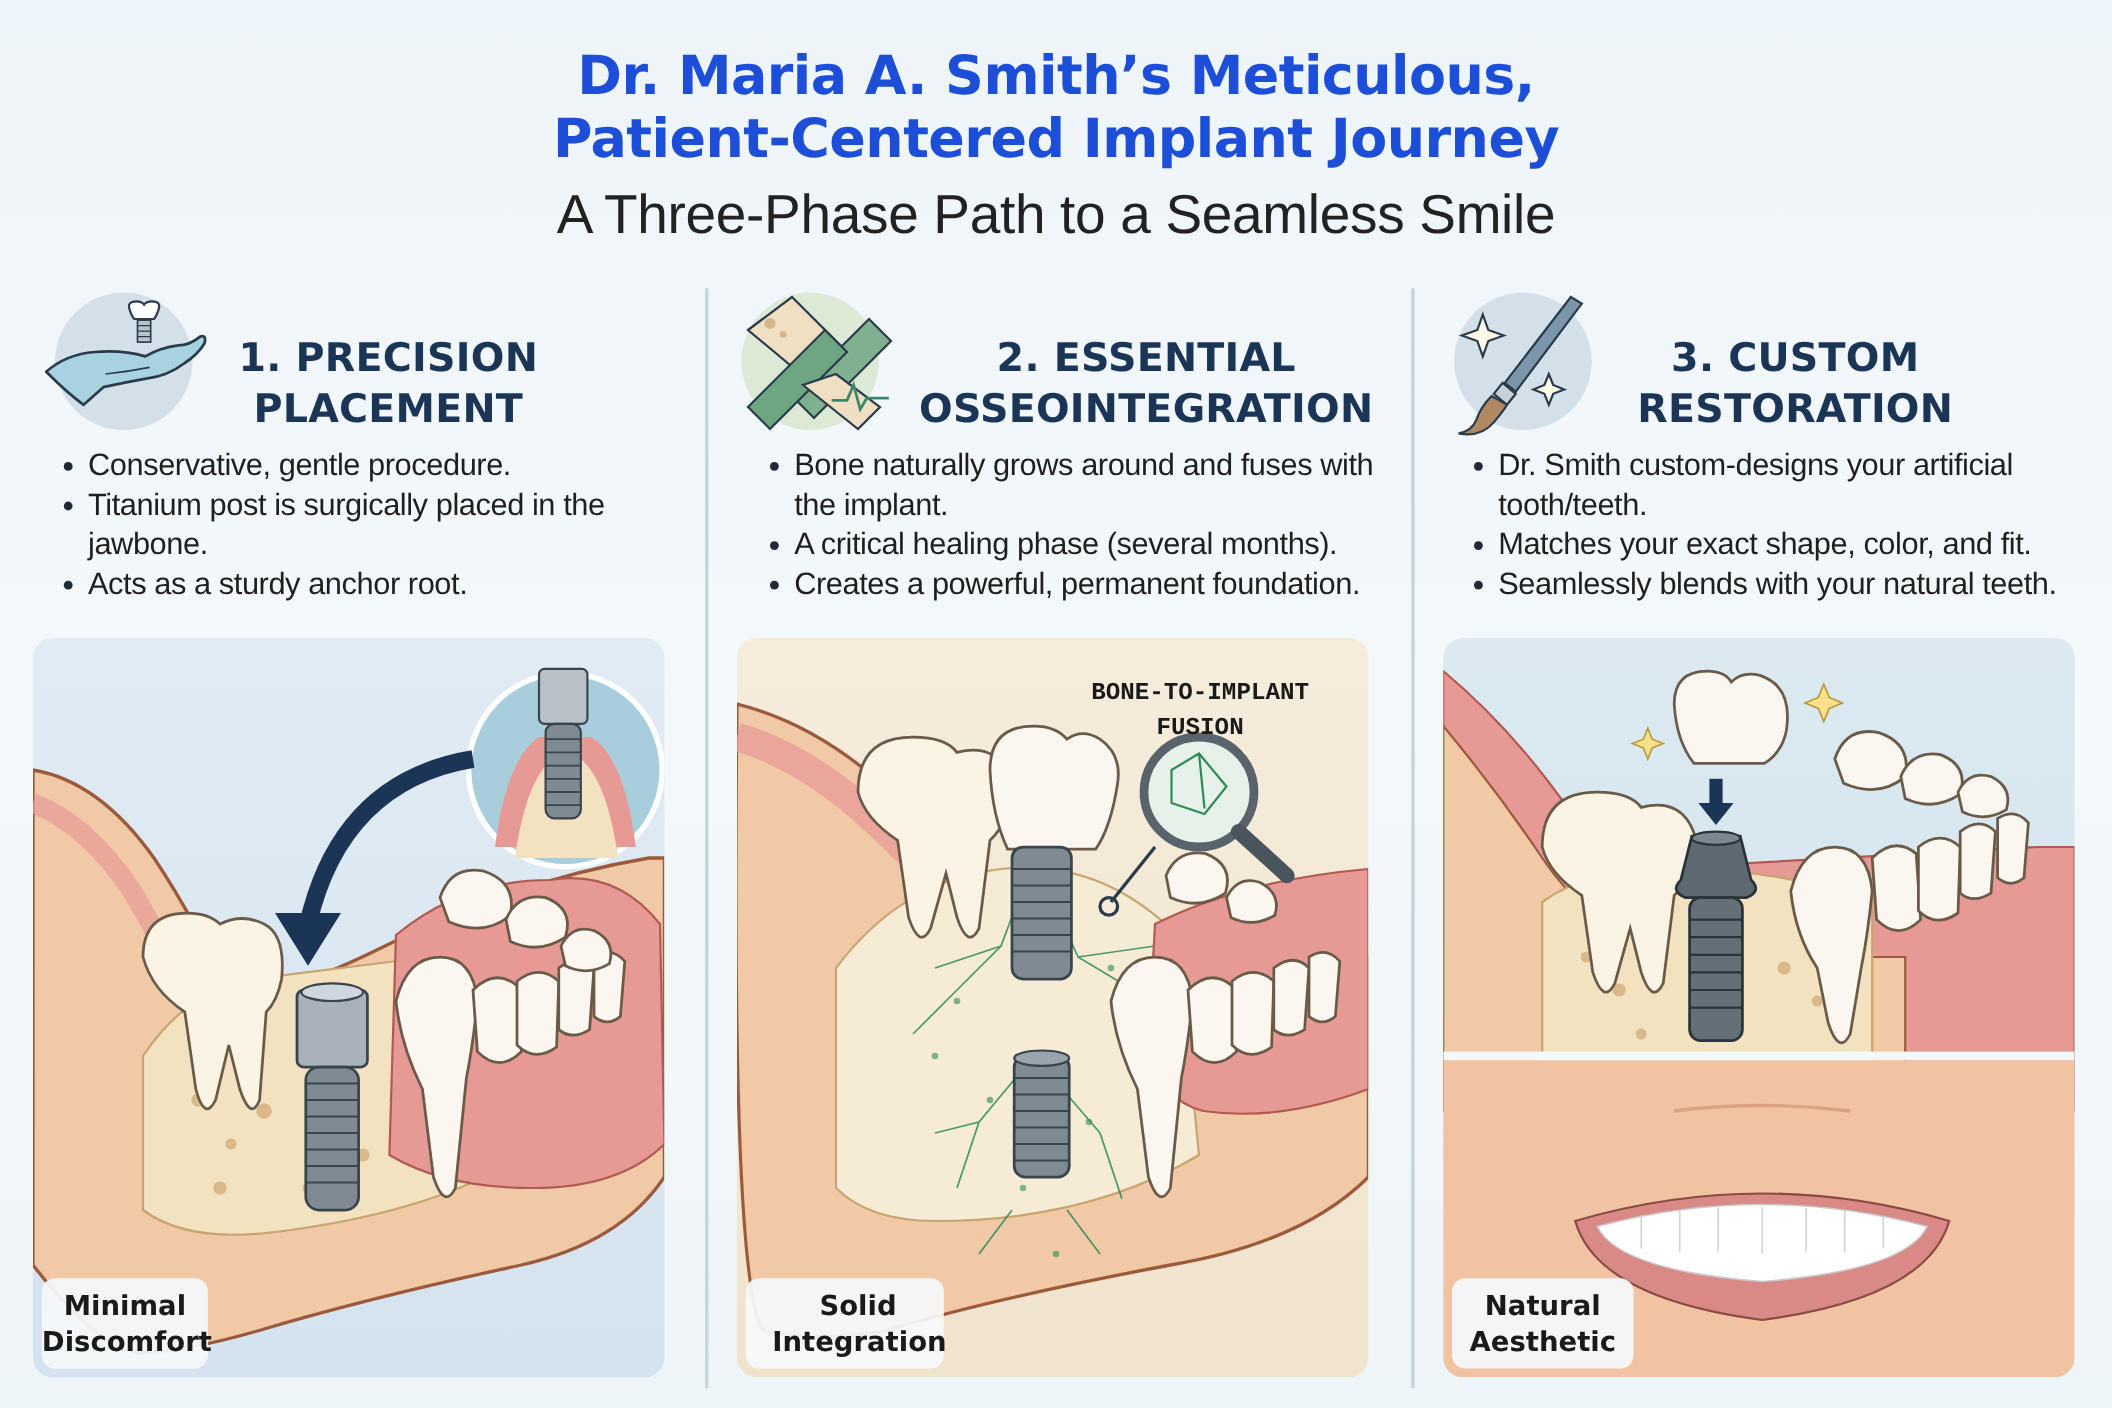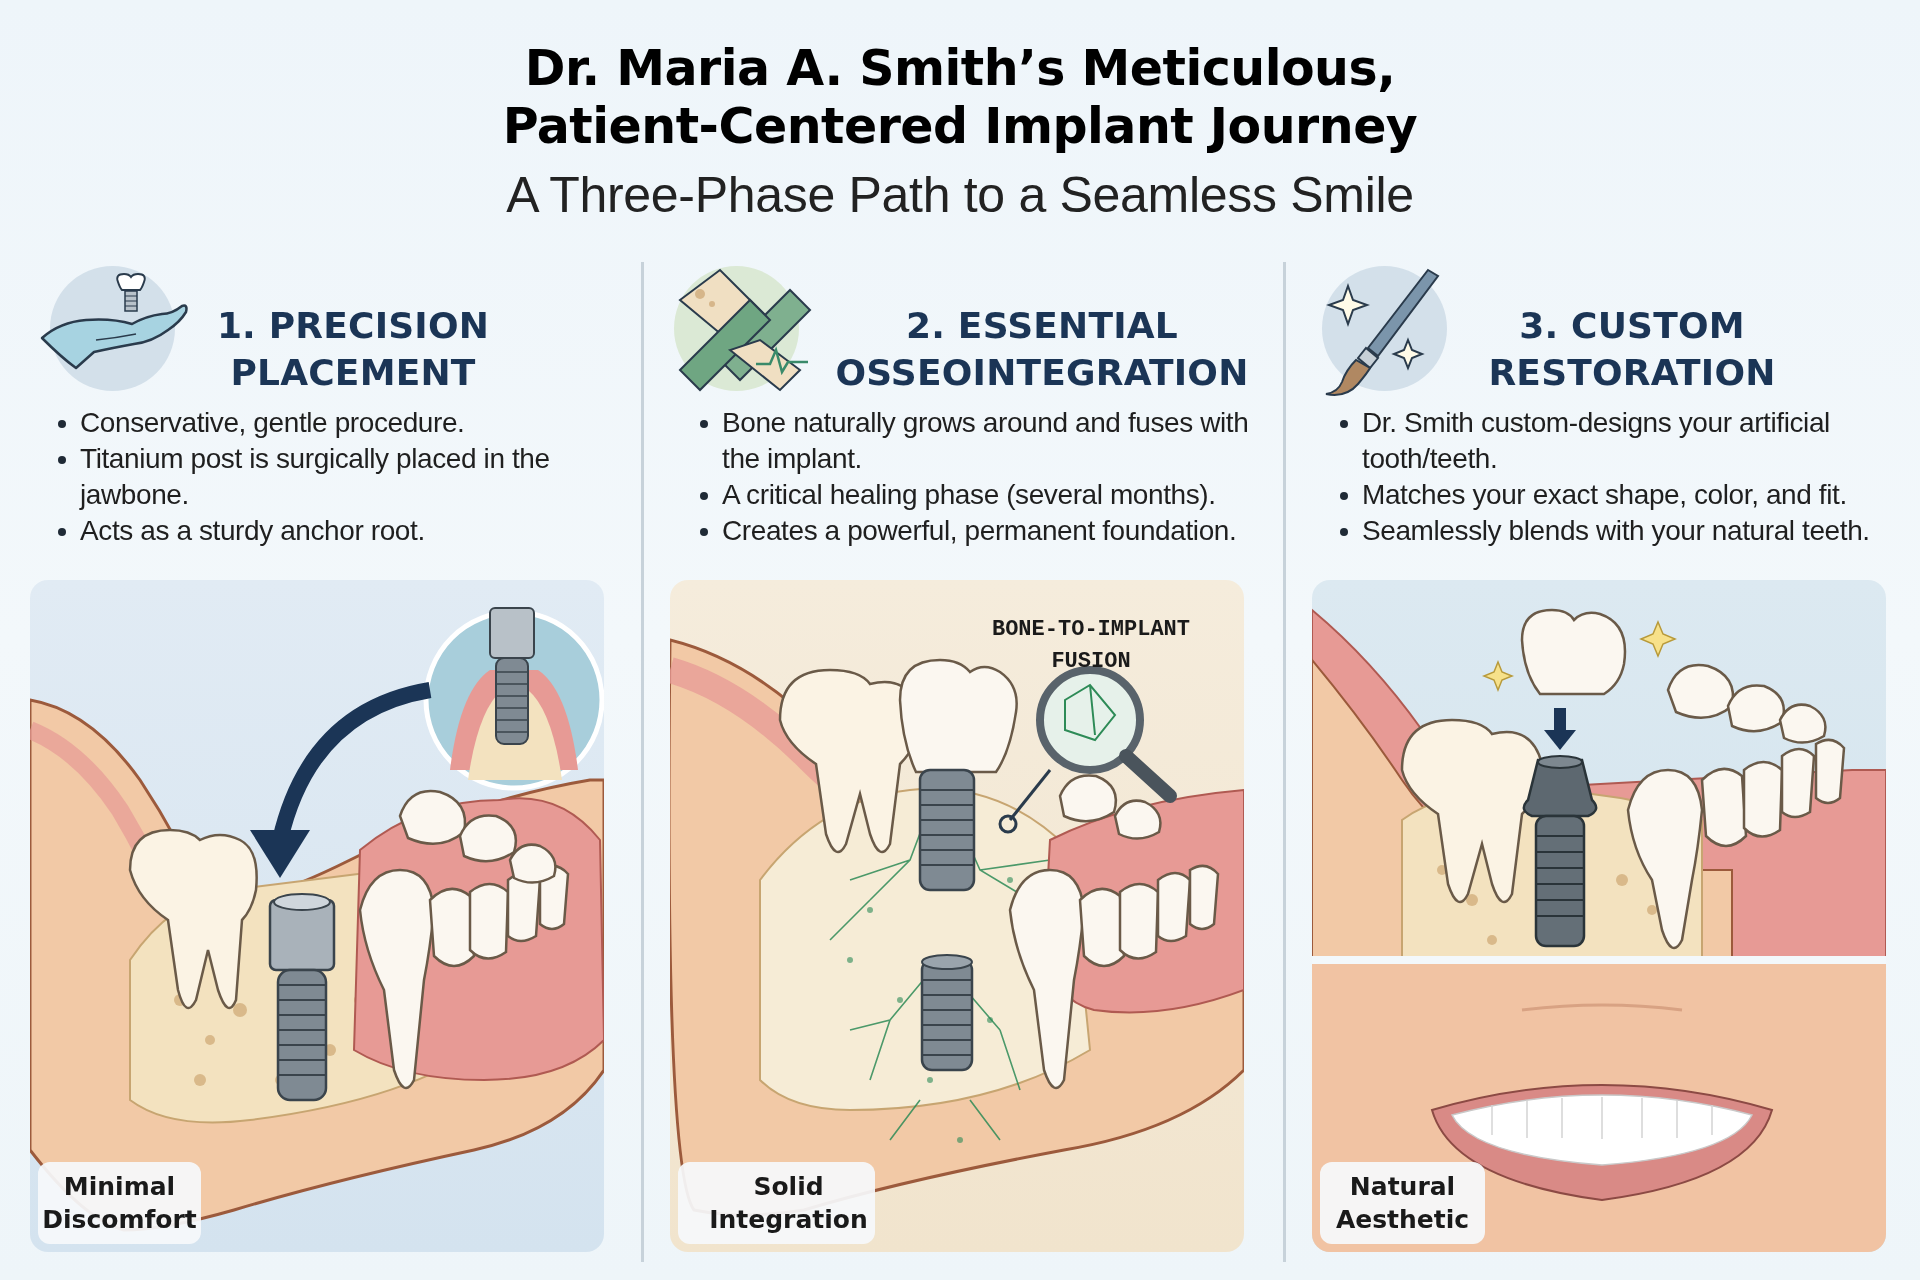--- a/index.html
+++ b/index.html
@@ -6,21 +6,21 @@
   html, body { width: 1920px; height: 1280px; overflow: hidden; }
   body {
     background: linear-gradient(180deg, #eef5fa 0%, #f3f8fb 50%, #eef5f9 100%);
     font-family: "Liberation Sans", "DejaVu Sans", sans-serif;
     color: #1a1a1a;
     position: relative;
   }
   .header { position: absolute; top: 40px; left: 0; width: 1920px; text-align: center; }
   .title {
     font-family: "DejaVu Sans", sans-serif;
-    font-weight: bold; color: #000000;
+    font-weight: bold; color: #1d4ed8;
     font-size: 49px; line-height: 58px; letter-spacing: -0.5px;
   }
   .subtitle { margin-top: 10px; font-size: 50px; color: #222; letter-spacing: -0.3px; }
 
   .divider { position: absolute; top: 262px; width: 3px; height: 1000px; background: #c7d2da; }
   .divider.d1 { left: 641px; }
   .divider.d2 { left: 1283px; }
 
   .col { position: absolute; top: 262px; width: 600px; height: 1000px; }
   .col.c1 { left: 30px; }
@@ -56,27 +56,27 @@
   .panel {
     position: absolute; top: 318px; left: 0; width: 574px; height: 672px;
     border-radius: 18px; overflow: hidden;
   }
   .c1 .panel { background: linear-gradient(180deg, #e1ebf4 0%, #d4e3ef 100%); }
   .c2 .panel { background: linear-gradient(180deg, #f5ecdc 0%, #f1e4cd 100%); left: -2px; }
   .c3 .panel { background: linear-gradient(180deg, #dce9f1 0%, #cfe2ec 100%); }
   .panel svg { position: absolute; top: 0; left: 0; }
 
   .badge {
-    position: absolute; left: 8px; bottom: 8px; width: 163px; height: 82px;
+    position: absolute; left: 8px; bottom: 8px; width: 151px; height: 82px;
     background: rgba(246, 249, 251, 0.93); border-radius: 12px;
     font-family: "DejaVu Sans", sans-serif; font-weight: bold;
     font-size: 25px; line-height: 33px; color: #1a1a1a;
     text-align: center; padding-top: 8px;
   }
-  .c2 .badge { width: 197px; padding-left: 24px; }
+  .c2 .badge { width: 180px; padding-left: 24px; }
   .c3 .badge { width: 165px; }
   .badge span { display: block; }
 
   .callout {
     position: absolute; top: 34px; right: 18px; width: 270px;
     font-family: "DejaVu Sans", sans-serif; font-weight: bold;
     font-size: 22px; line-height: 32px; color: #1a1a1a; text-align: center;
   }
   .callout span { display: block; font-family: Liberation Mono, monospace; }
 </style>

